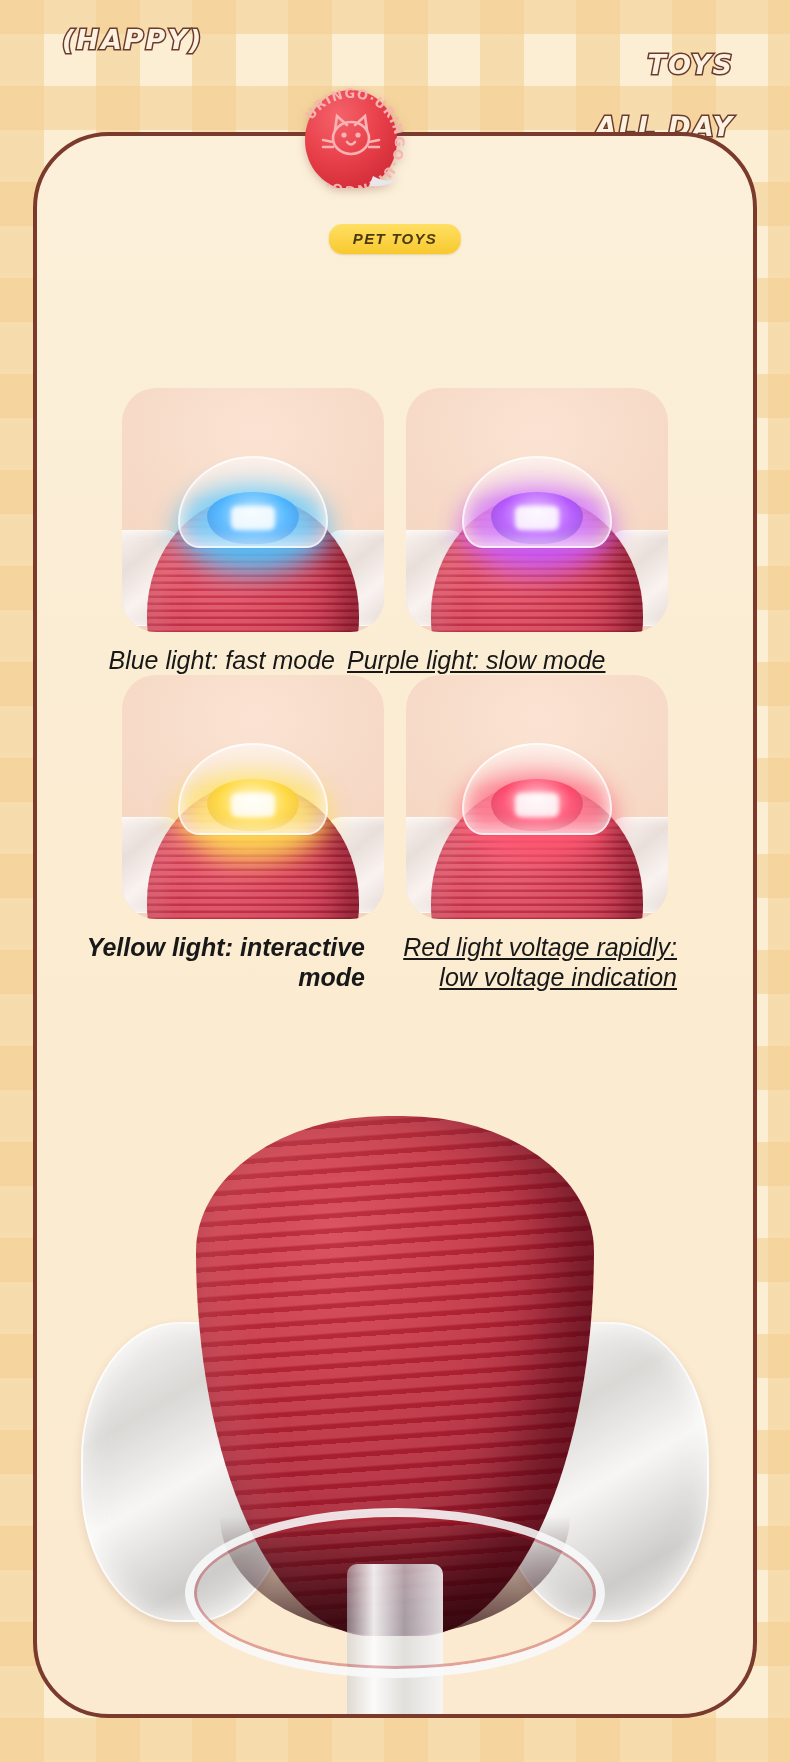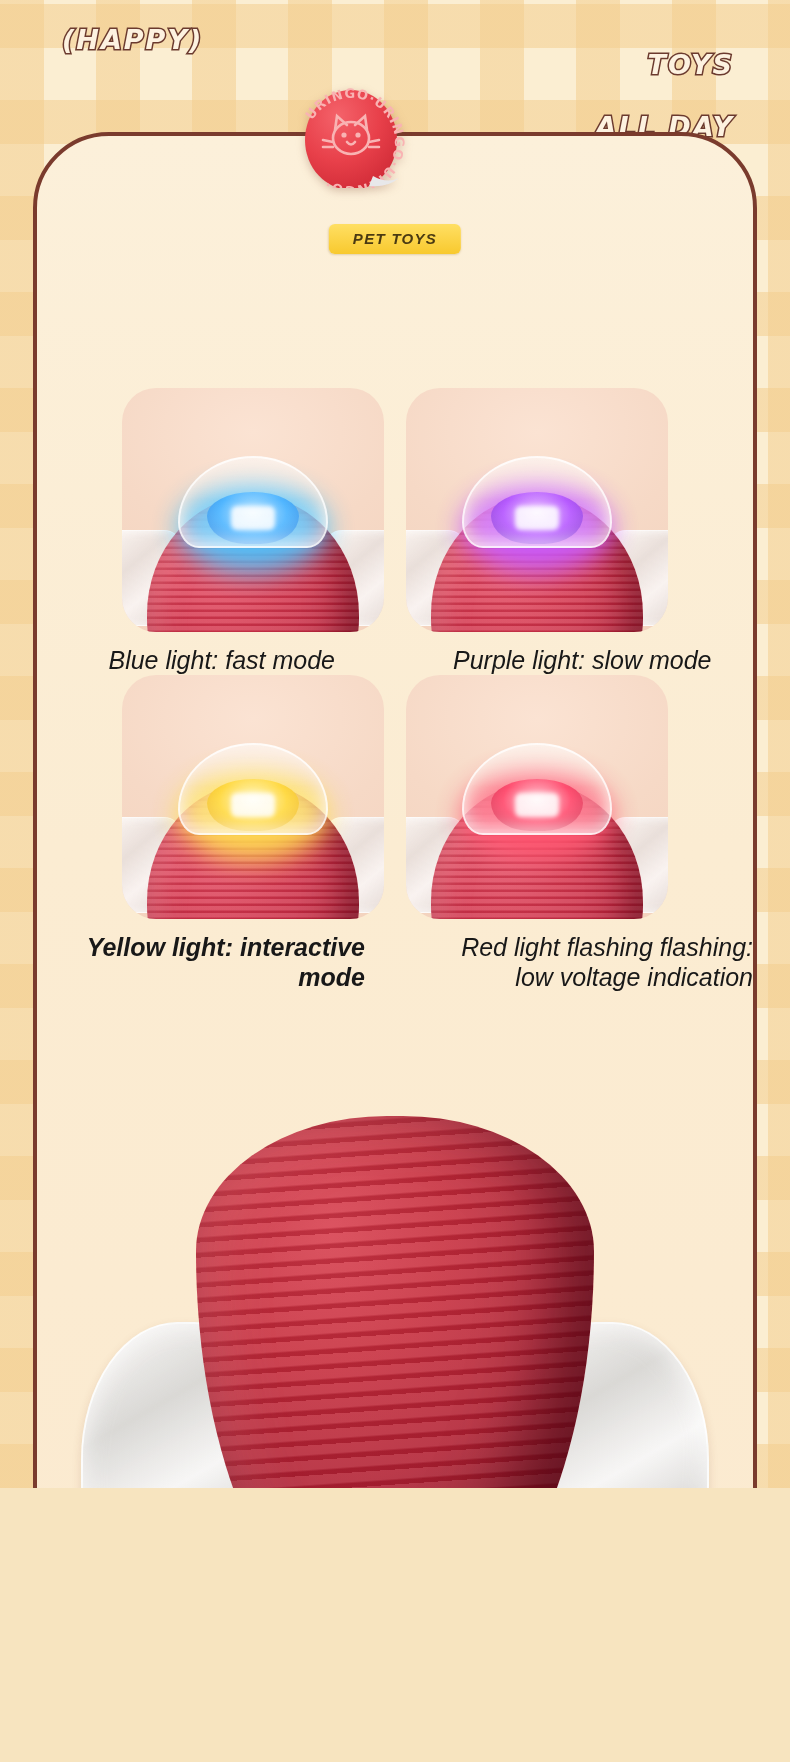--- a/index.html
+++ b/index.html
@@ -14,21 +14,21 @@
     font-family: "Liberation Sans", sans-serif;
     position: relative;
     background-color: #f7e4bf;
   }
 
   
   #page {
     position: absolute;
     inset: 0;
     width: 790px;
-    height: 1488px;
+    height: 1762px;
     background-color: #fbeed2;
     background-image:
       repeating-linear-gradient(90deg,
         rgba(243,206,143,0.55) 0px,
         rgba(243,206,143,0.55) 44px,
         rgba(255,255,255,0.0) 44px,
         rgba(255,255,255,0.0) 96px),
       repeating-linear-gradient(0deg,
         rgba(243,206,143,0.55) 0px,
         rgba(243,206,143,0.55) 44px,
@@ -92,21 +92,21 @@
     left: 50%;
     transform: translateX(-50%);
     top: 88px;
     background: linear-gradient(180deg, #ffdf63 0%, #f8c92e 100%);
     color: #4a3a12;
     font-size: 15px;
     font-weight: bold;
     font-style: italic;
     letter-spacing: 1.3px;
     padding: 6px 24px 7px;
-    border-radius: 6px;
+    border-radius: 14px;
     white-space: nowrap;
     z-index: 5;
     box-shadow: 0 1px 2px rgba(160,120,30,0.25);
   }
 
   
   #mode-grid {
     position: absolute;
     left: 0; right: 0;
     top: 252px;
@@ -213,33 +213,33 @@
     width: 150px;
     height: 88px;
     border-radius: 50%;
     filter: blur(13px);
     opacity: 0.92;
   }
 
   
   .caption-row {
     display: flex;
-    justify-content: space-between;
-    gap: 16px;
+    justify-content: flex-start;
+    gap: 10px;
     margin-top: 14px;
   }
   .caption {
     width: 300px;
     font-size: 25px;
     font-style: italic;
     color: #181818;
     line-height: 1.17;
   }
   .caption.left  { text-align: right; padding-right: 2px; }
-  .caption.right { text-align: left; }
+  .caption.right { text-align: left; text-decoration: underline; }
   .caption-row.row2 .caption.left  { width: 330px; font-weight: bold; }
   .caption-row.row2 .caption.right { width: 300px; text-align: right; }
 
   
   #hero {
     position: absolute;
     left: 0;
     right: 0;
     bottom: 0;
     height: 620px;
@@ -412,21 +412,21 @@
             <div class="ball"></div>
             <div class="led-glow" style="background:#ff5570"></div>
             <div class="led" style="background:radial-gradient(ellipse at 50% 40%, #ffd4dc 0%, #ff2d55 52%, #c3082c 100%)"></div>
             <div class="dome"></div>
           </div>
         </div>
       </div>
 
       <div class="caption-row row2">
         <div class="caption left">Yellow light: interactive mode</div>
-        <div class="caption right">Red light flashing flashing: low voltage indication</div>
+        <div class="caption right">Red light voltage rapidly: low voltage indication</div>
       </div>
 
     </div>
 
     <div id="hero">
       <div class="hero-hub left"></div>
       <div class="hero-hub right"></div>
       <div id="hero-ball"></div>
       <div id="hero-ring"></div>
       <div id="hero-stem"></div>

